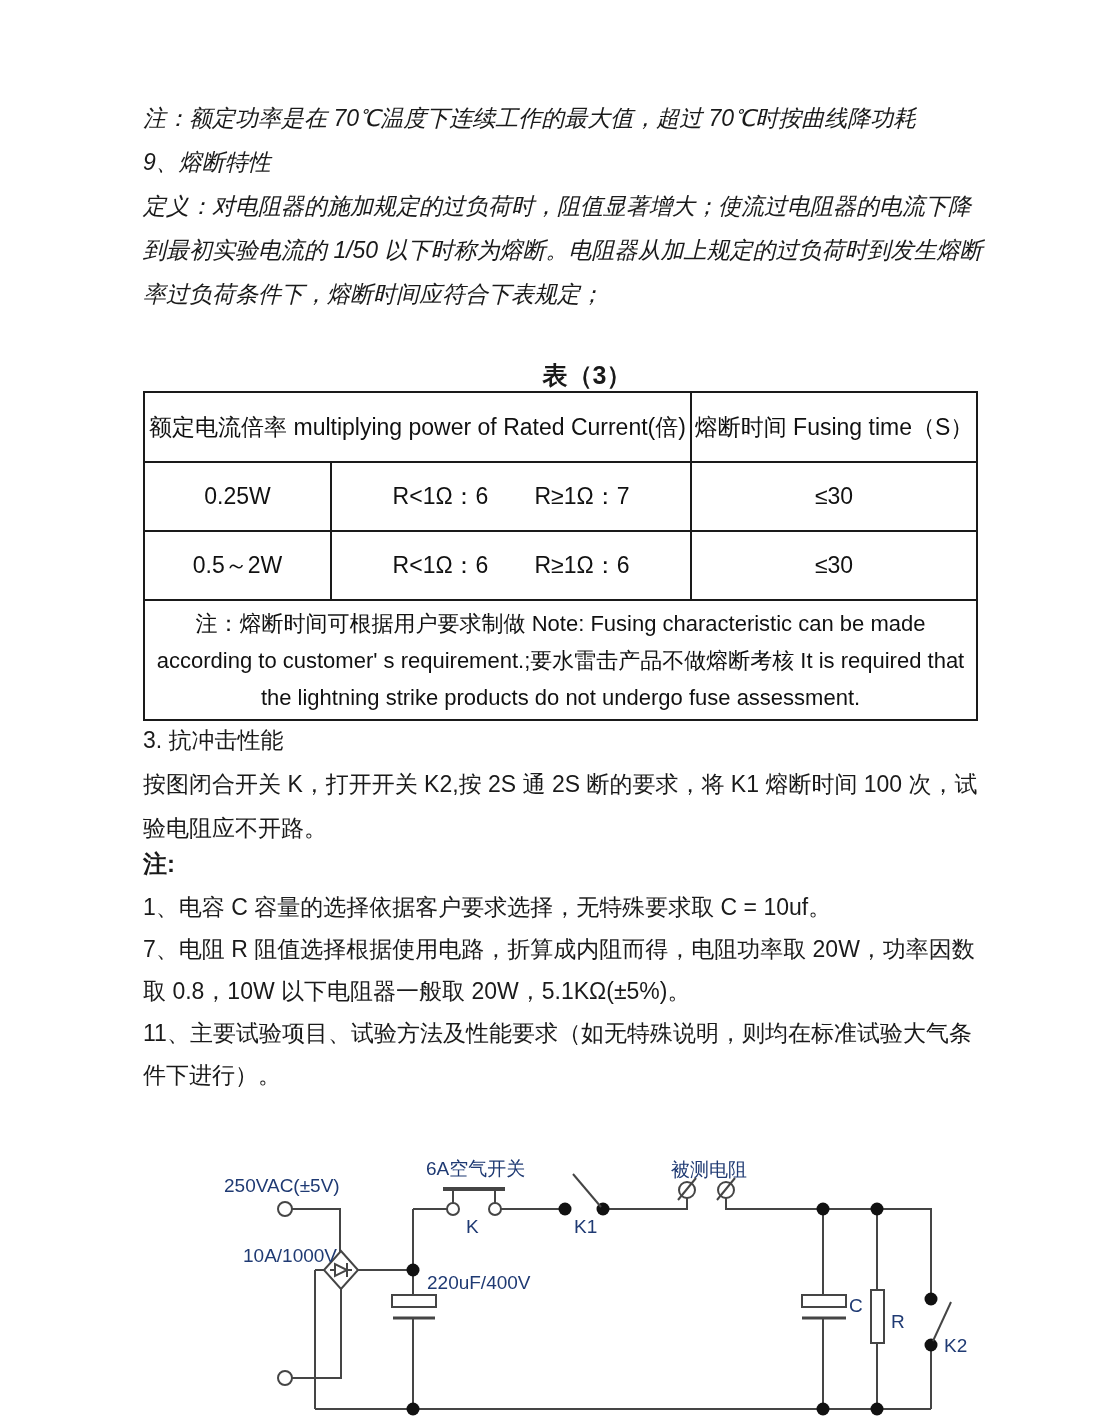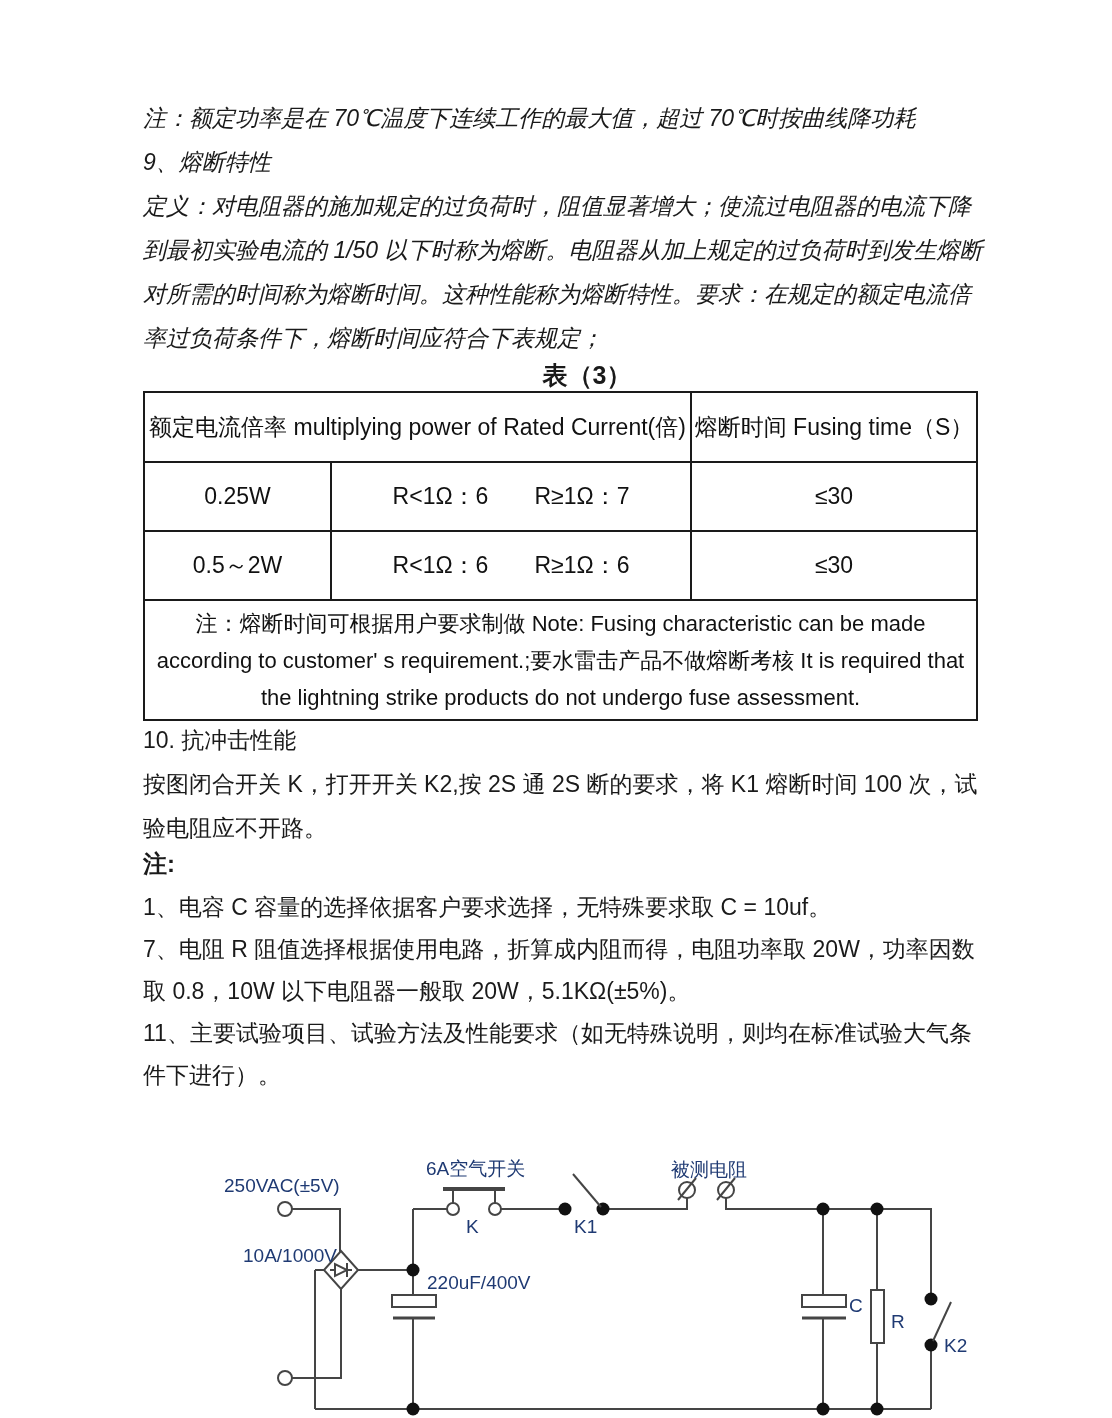--- a/index.html
+++ b/index.html
@@ -32,21 +32,20 @@
 </head>
 <body>
 
 <div class="page">
 
   <div class="top-lines">
     <div class="line">注：额定功率是在 70℃温度下连续工作的最大值，超过 70℃时按曲线降功耗</div>
     <div class="line">9、熔断特性</div>
     <div class="line">定义：对电阻器的施加规定的过负荷时，阻值显著增大；使流过电阻器的电流下降</div>
     <div class="line">到最初实验电流的 1/50 以下时称为熔断。电阻器从加上规定的过负荷时到发生熔断</div>
-    <div class="line">对所需的时间称为熔断时间。这种性能称为熔断特性。要求：在规定的额定电流倍</div>
     <div class="line">率过负荷条件下，熔断时间应符合下表规定；</div>
   </div>
 
   <div class="table-title">表（3）</div>
 
   <table class="spec">
     <colgroup>
         <col style="width:187px">
         <col style="width:360px">
         <col style="width:286px">
@@ -66,21 +65,21 @@
       <td>R&lt;1Ω：6　　R≥1Ω：6</td>
       <td>≤30</td>
     </tr>
     <tr>
       <td colspan="3" class="notecell">注：熔断时间可根据用户要求制做 Note: Fusing characteristic can be made according to customer' s requirement.;要水雷击产品不做熔断考核 It is required that the lightning strike products do not undergo fuse assessment.</td>
     </tr>
   </tbody>
     </table>
 
   <div class="mid-lines">
-    <div class="line">10. 抗冲击性能</div>
+    <div class="line">3. 抗冲击性能</div>
     <div class="line">按图闭合开关 K，打开开关 K2,按 2S 通 2S 断的要求，将 K1 熔断时间 100 次，试</div>
     <div class="line">验电阻应不开路。</div>
   </div>
 
   <div class="note-label">注:</div>
 
   <div class="bottom-lines">
     <div class="line">1、电容 C 容量的选择依据客户要求选择，无特殊要求取 C = 10uf。</div>
     <div class="line">7、电阻 R 阻值选择根据使用电路，折算成内阻而得，电阻功率取 20W，功率因数</div>
     <div class="line">取 0.8，10W 以下电阻器一般取 20W，5.1KΩ(±5%)。</div>

